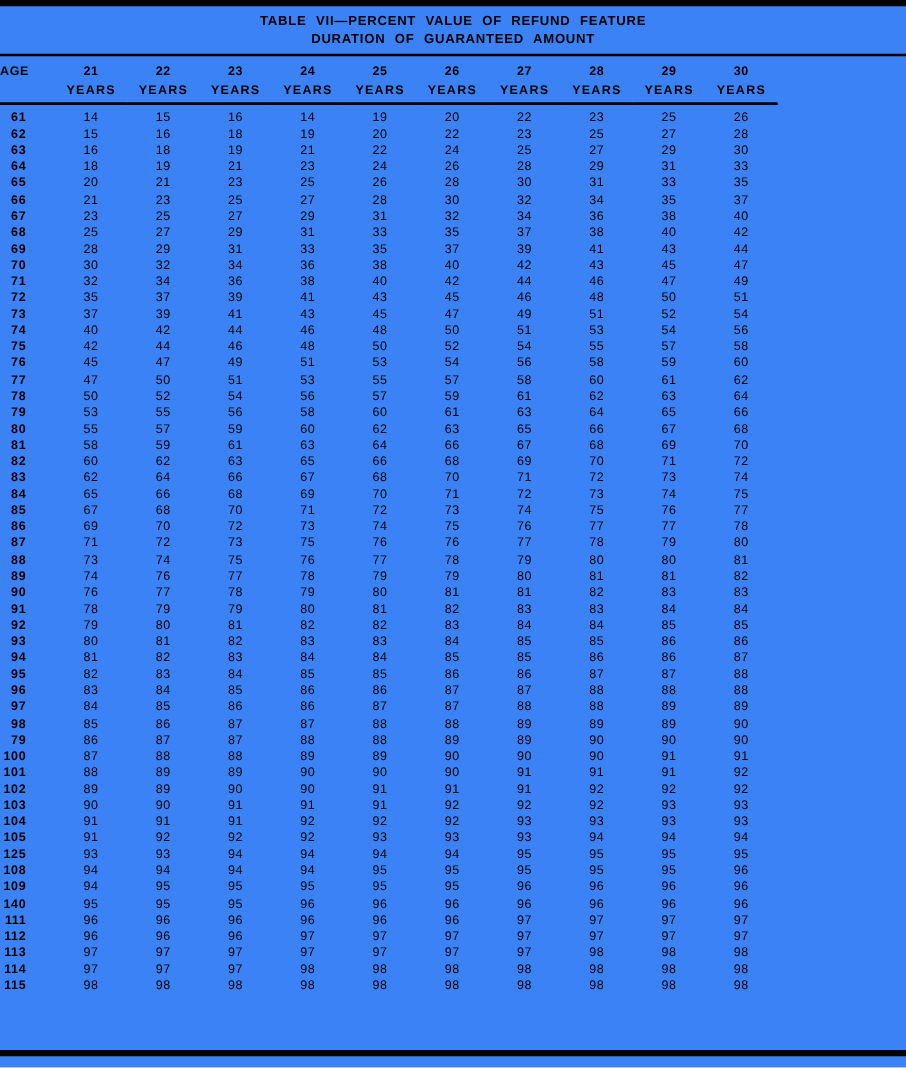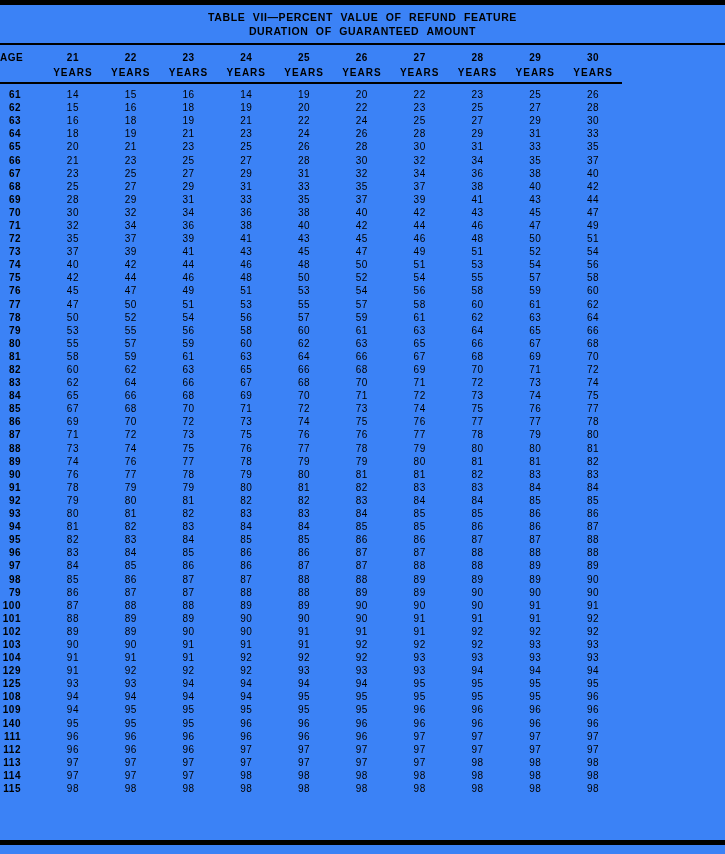--- a/index.html
+++ b/index.html
@@ -715,21 +715,21 @@
           <td>91</td>
           <td>92</td>
           <td>92</td>
           <td>92</td>
           <td>93</td>
           <td>93</td>
           <td>93</td>
           <td>93</td>
         </tr>
         <tr>
-          <td class="age">129</td>
+          <td class="age">105</td>
           <td>91</td>
           <td>92</td>
           <td>92</td>
           <td>92</td>
           <td>93</td>
           <td>93</td>
           <td>93</td>
           <td>94</td>
           <td>94</td>
           <td>94</td>

